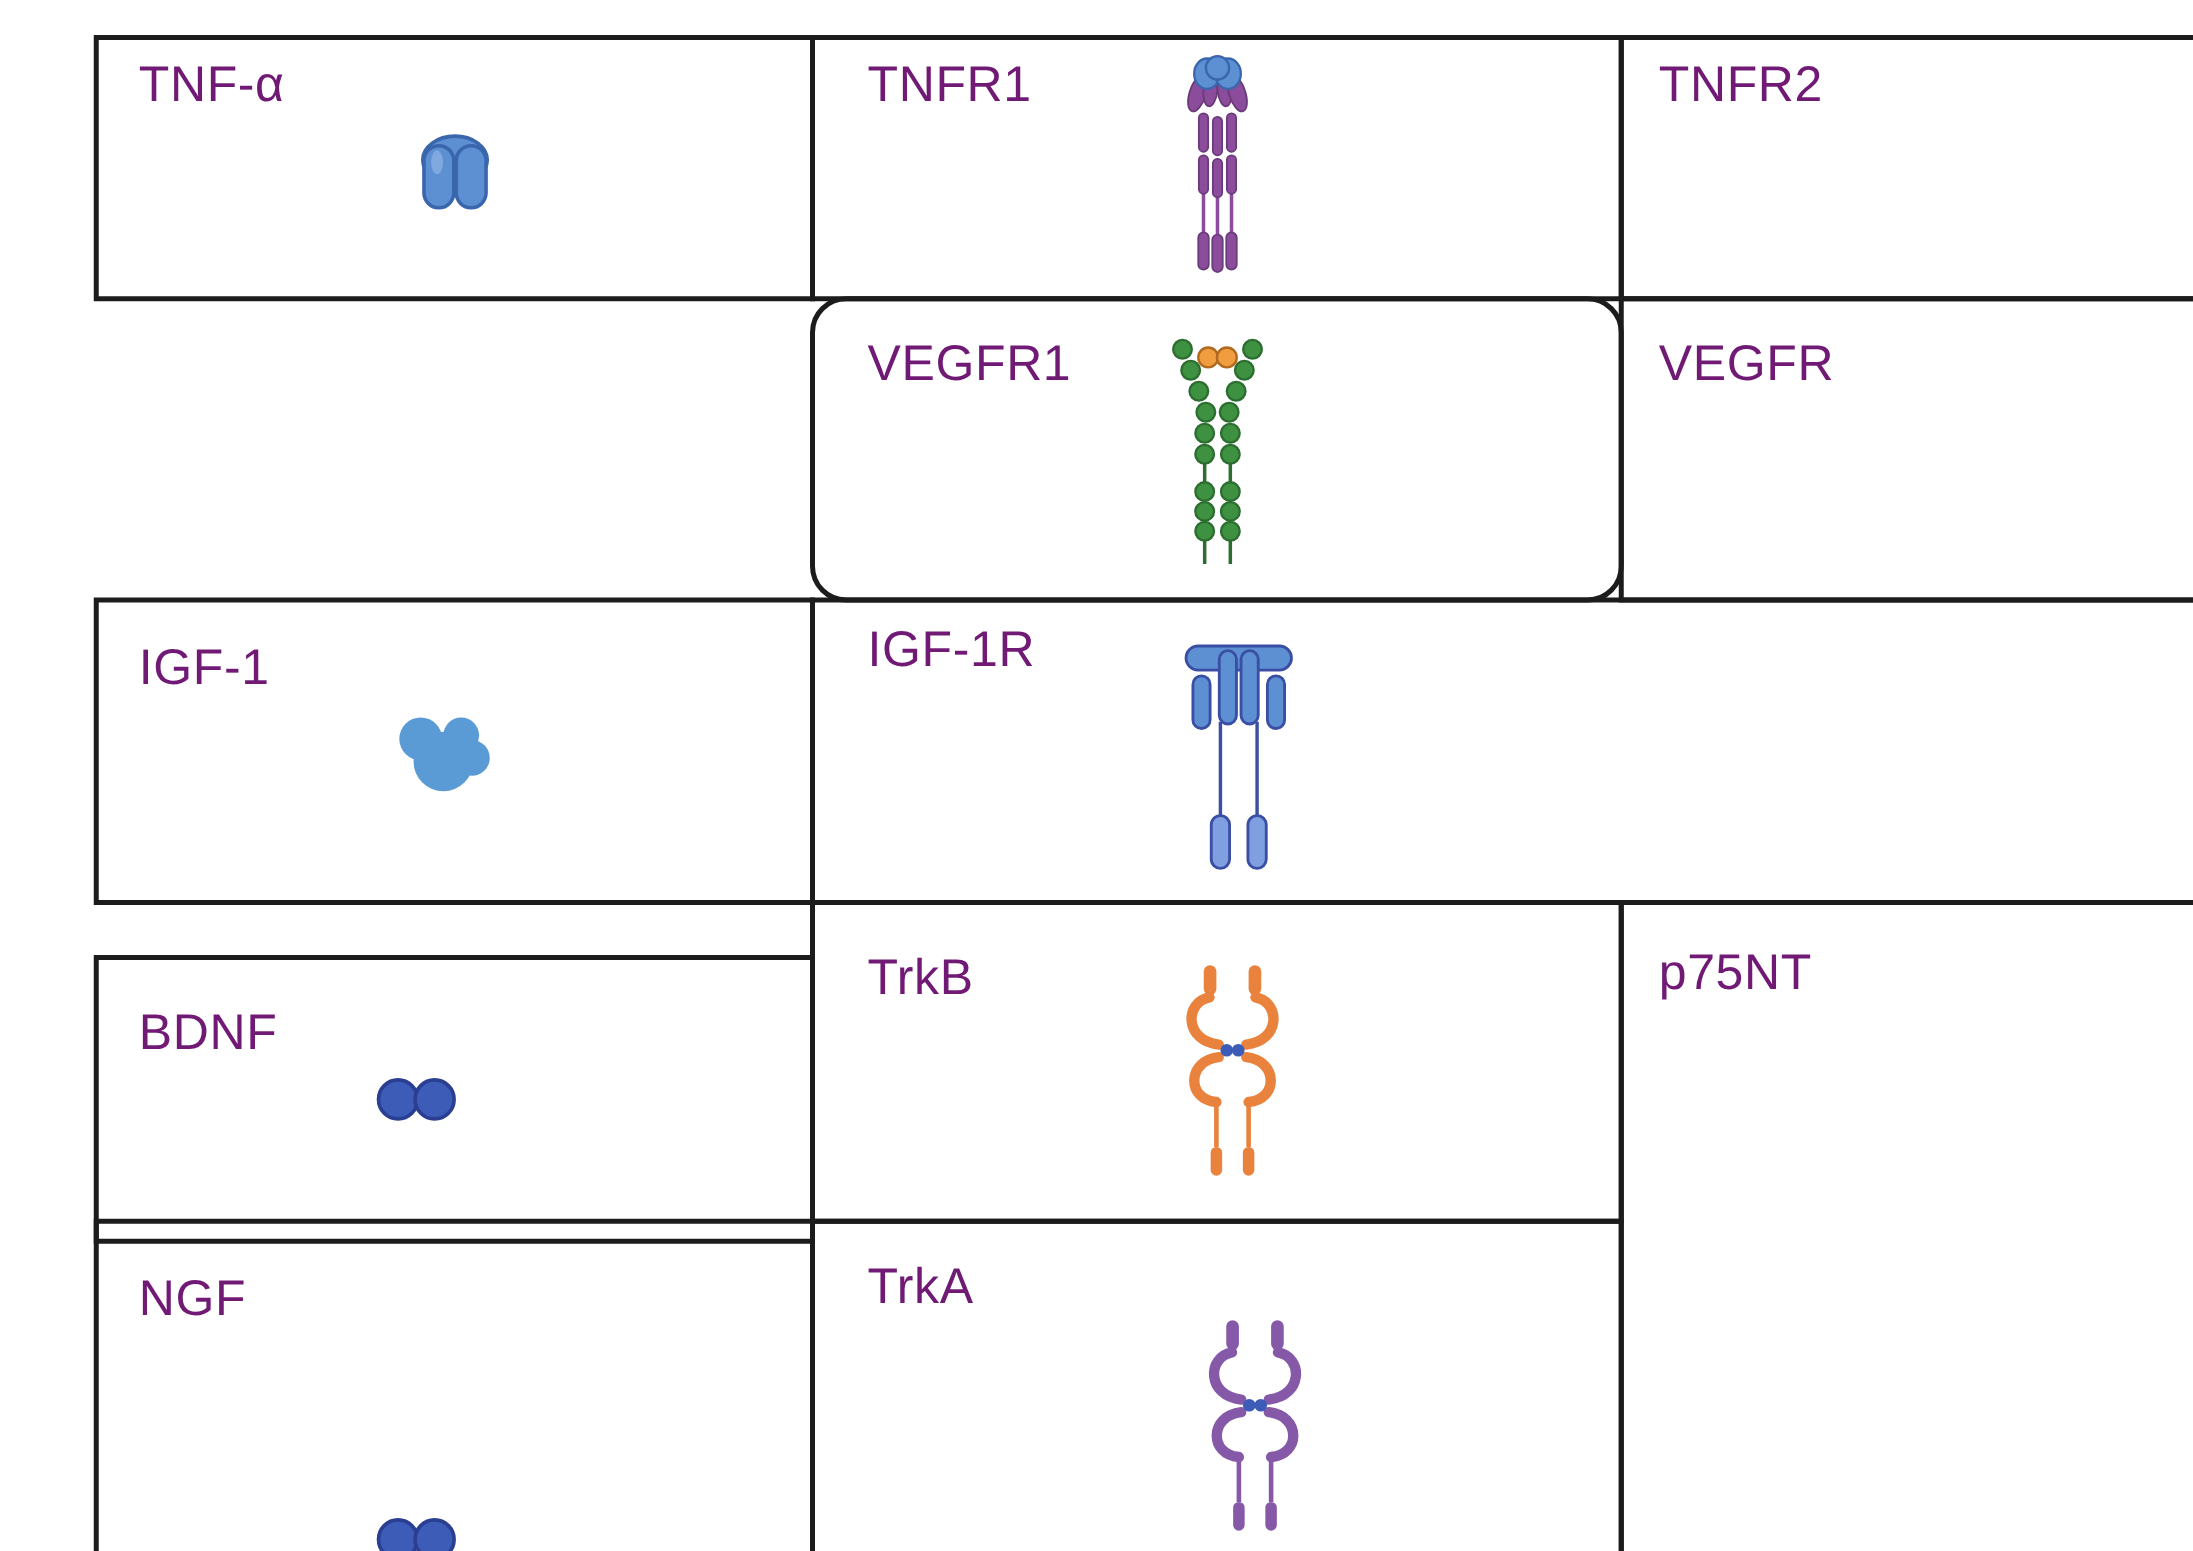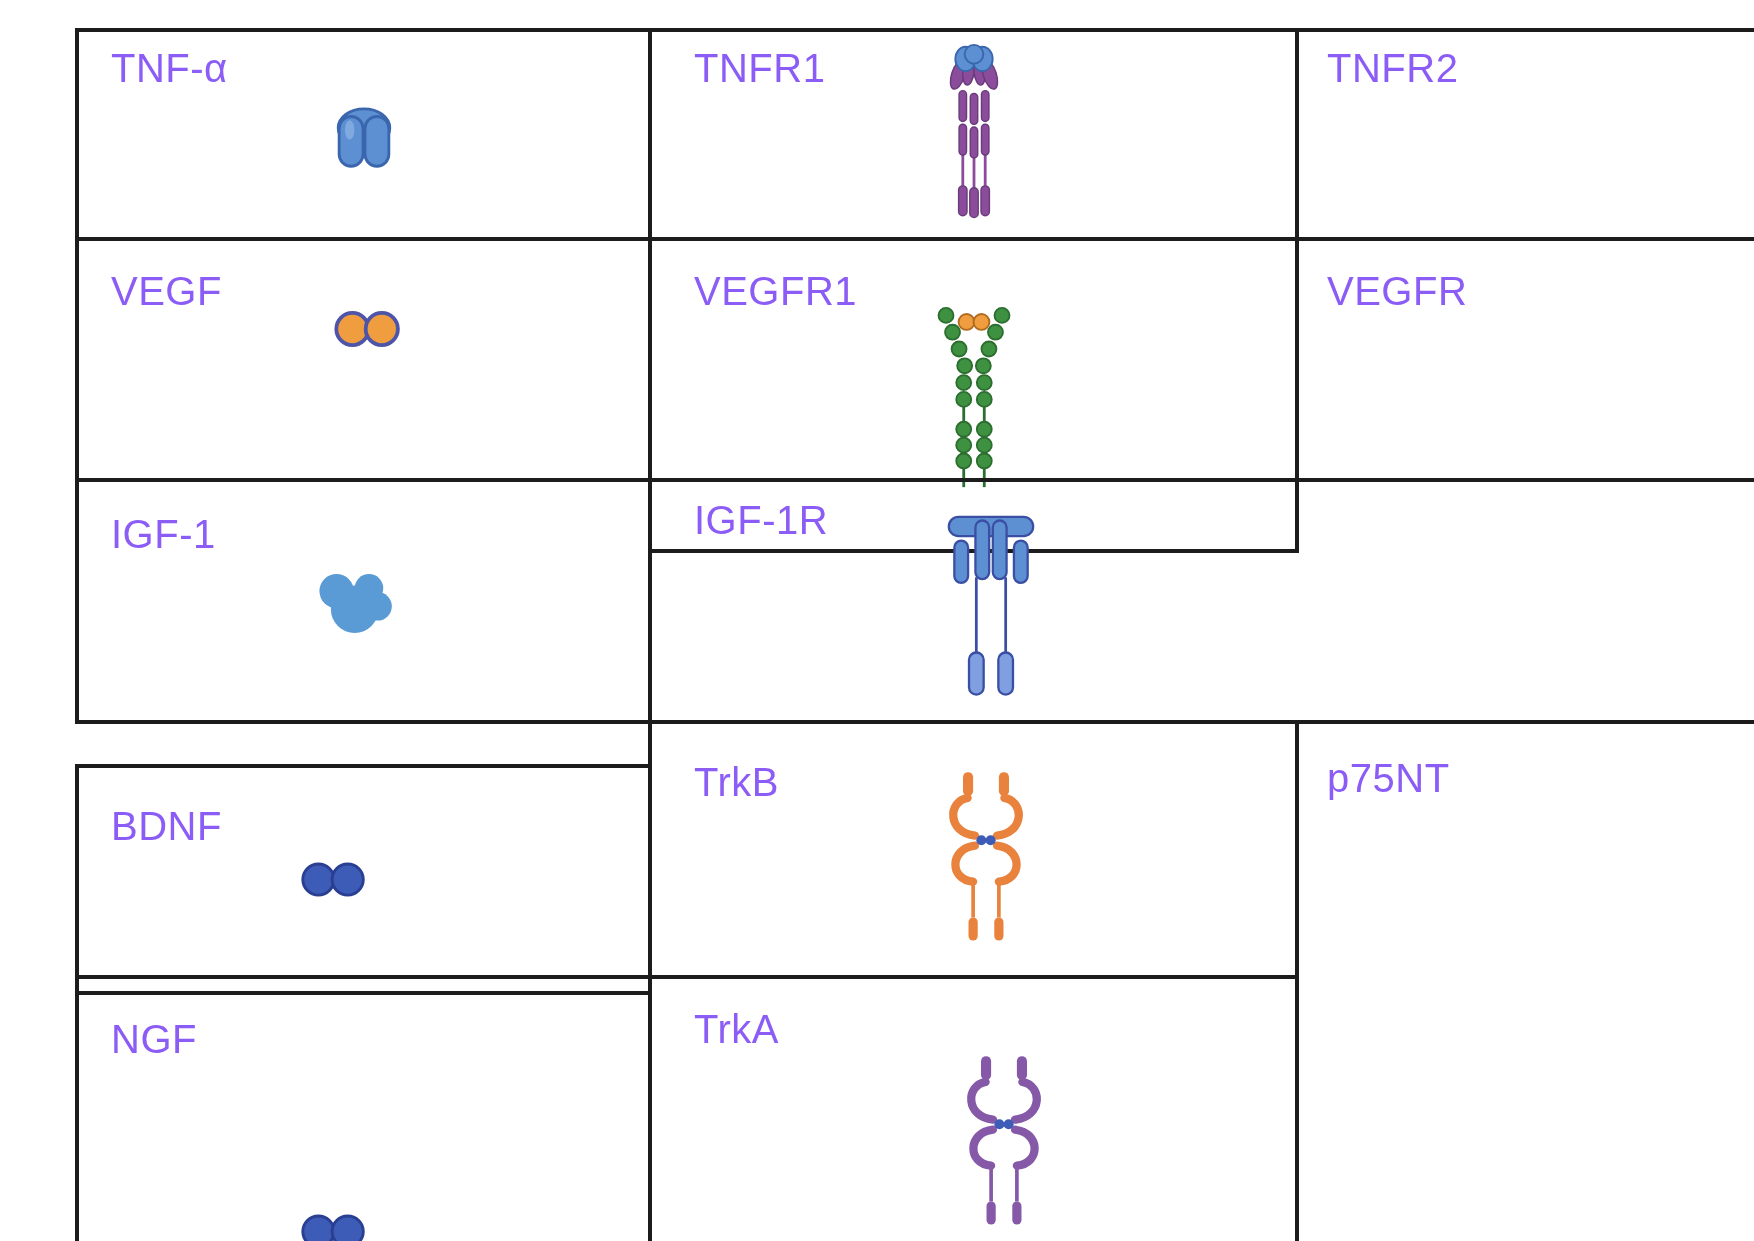--- a/index.html
+++ b/index.html
@@ -17,21 +17,21 @@
   }
   .cell {
     position: absolute;
     border: 4px solid #1c1c1c;
     box-sizing: border-box;
     background: transparent;
   }
   .lbl {
     position: absolute;
     font-size: 40px;
-    color: #8b5cf6;
+    color: #701a75;
     letter-spacing: 0.5px;
     white-space: nowrap;
   }
   .icon {
     position: absolute;
     transform: translate(-50%, -50%);
   }
 </style>
 </head>
 <body>
@@ -70,29 +70,22 @@
       <ellipse cx="41" cy="16" rx="11" ry="13" fill="#5d8fd3" stroke="#3a66ad" stroke-width="2"></ellipse>
       <ellipse cx="59" cy="16" rx="11" ry="13" fill="#5d8fd3" stroke="#3a66ad" stroke-width="2"></ellipse>
       <ellipse cx="50" cy="11" rx="10" ry="10" fill="#5d8fd3" stroke="#3a66ad" stroke-width="2"></ellipse>
     </svg>
   </div>
 
   <div class="cell" style="left:1295px;top:28px;width:609px;height:213px;">
     <span class="lbl" style="top:14px;left:28px;">TNFR2</span>
   </div>
 
-  <div class="cell" style="left:75px;top:237px;width:577px;height:245px;">
-    <span class="lbl" style="top:28px;left:32px;">VEGF</span>
-    <svg class="icon" style="left:51%;top:88px;" width="90" height="48" viewBox="0 0 95 50">
-      <circle cx="30" cy="25" r="17" fill="#ef9d3e" stroke="#4e55a8" stroke-width="4"></circle>
-      <circle cx="61" cy="25" r="17" fill="#ef9d3e" stroke="#4e55a8" stroke-width="4"></circle>
-    </svg>
-  </div>
-
-  <div class="cell" style="left:648px;top:237px;width:651px;height:316px;">
+
+  <div class="cell" style="left:648px;top:237px;width:651px;height:245px;border-radius:29px;">
     <span class="lbl" style="top:28px;left:42px;">VEGFR1</span>
     <svg class="icon" style="left:50%;top:51%;" width="112" height="196" viewBox="0 0 120 205">
       <line x1="49" y1="108" x2="49" y2="130" stroke="#2b6e2f" stroke-width="3"></line>
       <line x1="71" y1="108" x2="71" y2="130" stroke="#2b6e2f" stroke-width="3"></line>
       <line x1="49" y1="172" x2="49" y2="198" stroke="#2b6e2f" stroke-width="3"></line>
       <line x1="71" y1="172" x2="71" y2="198" stroke="#2b6e2f" stroke-width="3"></line>
       <g fill="#3f9142" stroke="#2b6e2f" stroke-width="2">
         <circle cx="30" cy="14" r="8"></circle>
           <circle cx="37" cy="32" r="8"></circle>
           <circle cx="44" cy="50" r="8"></circle>

